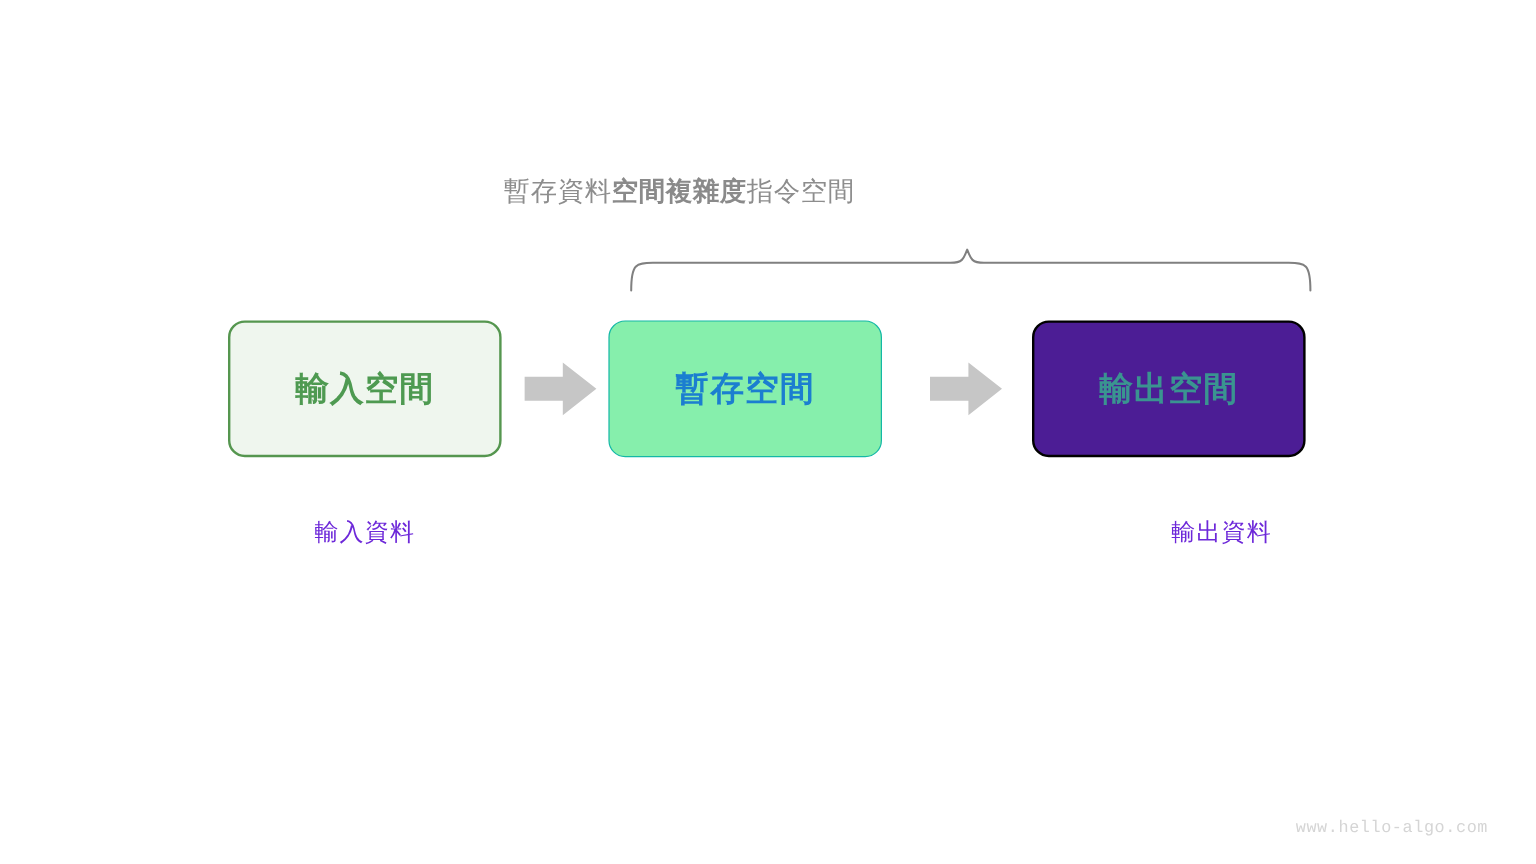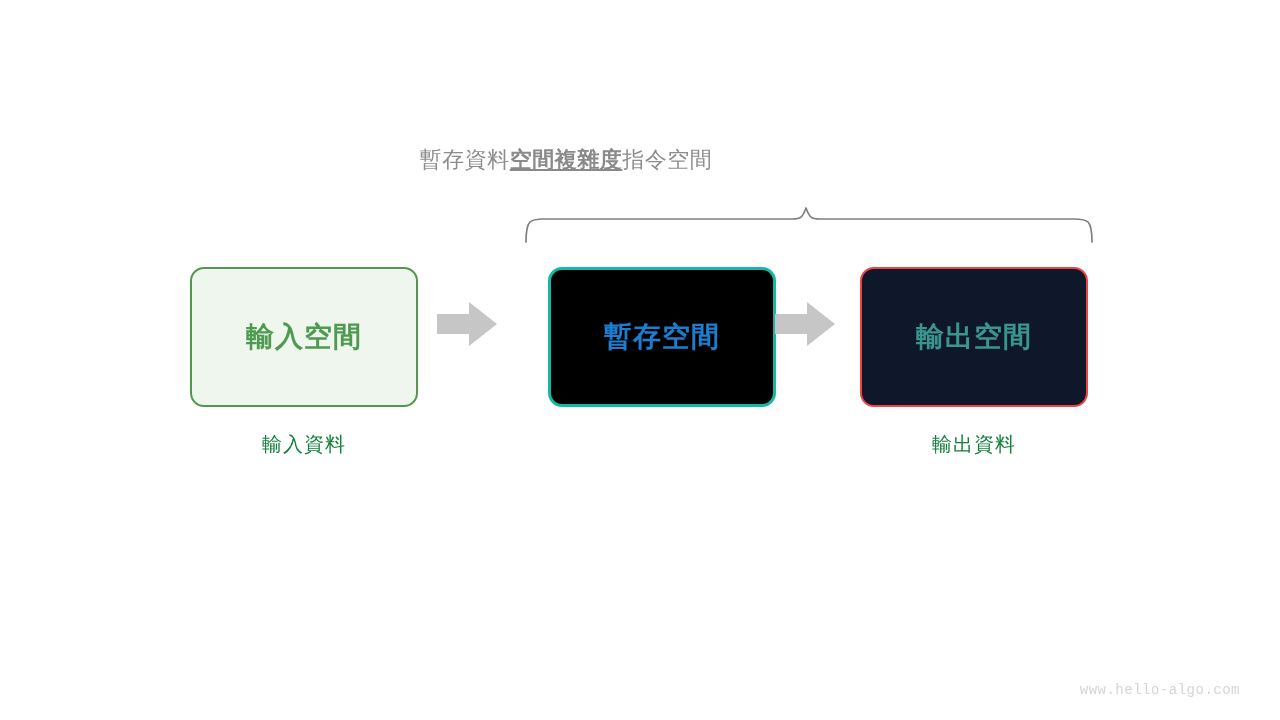--- a/index.html
+++ b/index.html
@@ -31,83 +31,82 @@
     letter-spacing: 0.5px;
     white-space: nowrap;
   }
   .brace-caption .caption-inner {
     display: inline-block;
     transform: translateX(-74px);
   }
   .brace-caption .bold {
     font-weight: bold;
     color: #8a8a8a;
-    text-decoration: underline;
   }
 
   
   .brace-svg {
     position: absolute;
     left: 510px;
     top: 198px;
   }
 
   
   .box {
     position: absolute;
     top: 267px;
     width: 228px;
-    height: 140px;
+    height: 114px;
     border-radius: 14px;
     display: flex;
     align-items: center;
     justify-content: center;
     font-size: 28px;
     font-weight: bold;
     letter-spacing: 1px;
   }
   .box-input {
     left: 190px;
     border: 2px solid #55964f;
     background: #eff6ee;
     color: #4e9a51;
   }
   .box-temp {
-    left: 548px;
-    border: 3px solid #14b8a6;
-    background: #000000;
+    left: 507px;
+    border: 1px solid #14b8a6;
+    background: #86efac;
     color: #1b7ed0;
   }
   .box-output {
     left: 860px;
-    border: 2px solid #ef4444;
-    background: #0f172a;
+    border: 2px solid #000000;
+    background: #4c1d95;
     color: #3a9490;
   }
 
   
   .arrow {
     position: absolute;
     top: 300px;
   }
   .arrow-1 { left: 437px; }
   .arrow-2 { left: 775px; }
 
   
   .caption-col {
     position: absolute;
     text-align: center;
     font-size: 20px;
-    color: #15803d;
+    color: #6d28d9;
     line-height: 48px;
     letter-spacing: 1px;
   }
   .caption-input  { left: 190px; top: 420px; width: 228px; }
   .caption-temp   { left: 524px; top: 420px; width: 228px; }
-  .caption-output { left: 860px; top: 420px; width: 228px; }
+  .caption-output { left: 904px; top: 420px; width: 228px; }
   .caption-col div { white-space: nowrap; }
 
   
   .watermark {
     position: absolute;
     right: 40px;
     bottom: 22px;
     font-family: Liberation Mono, monospace;
     font-size: 14px;
     color: #d5d5d5;

